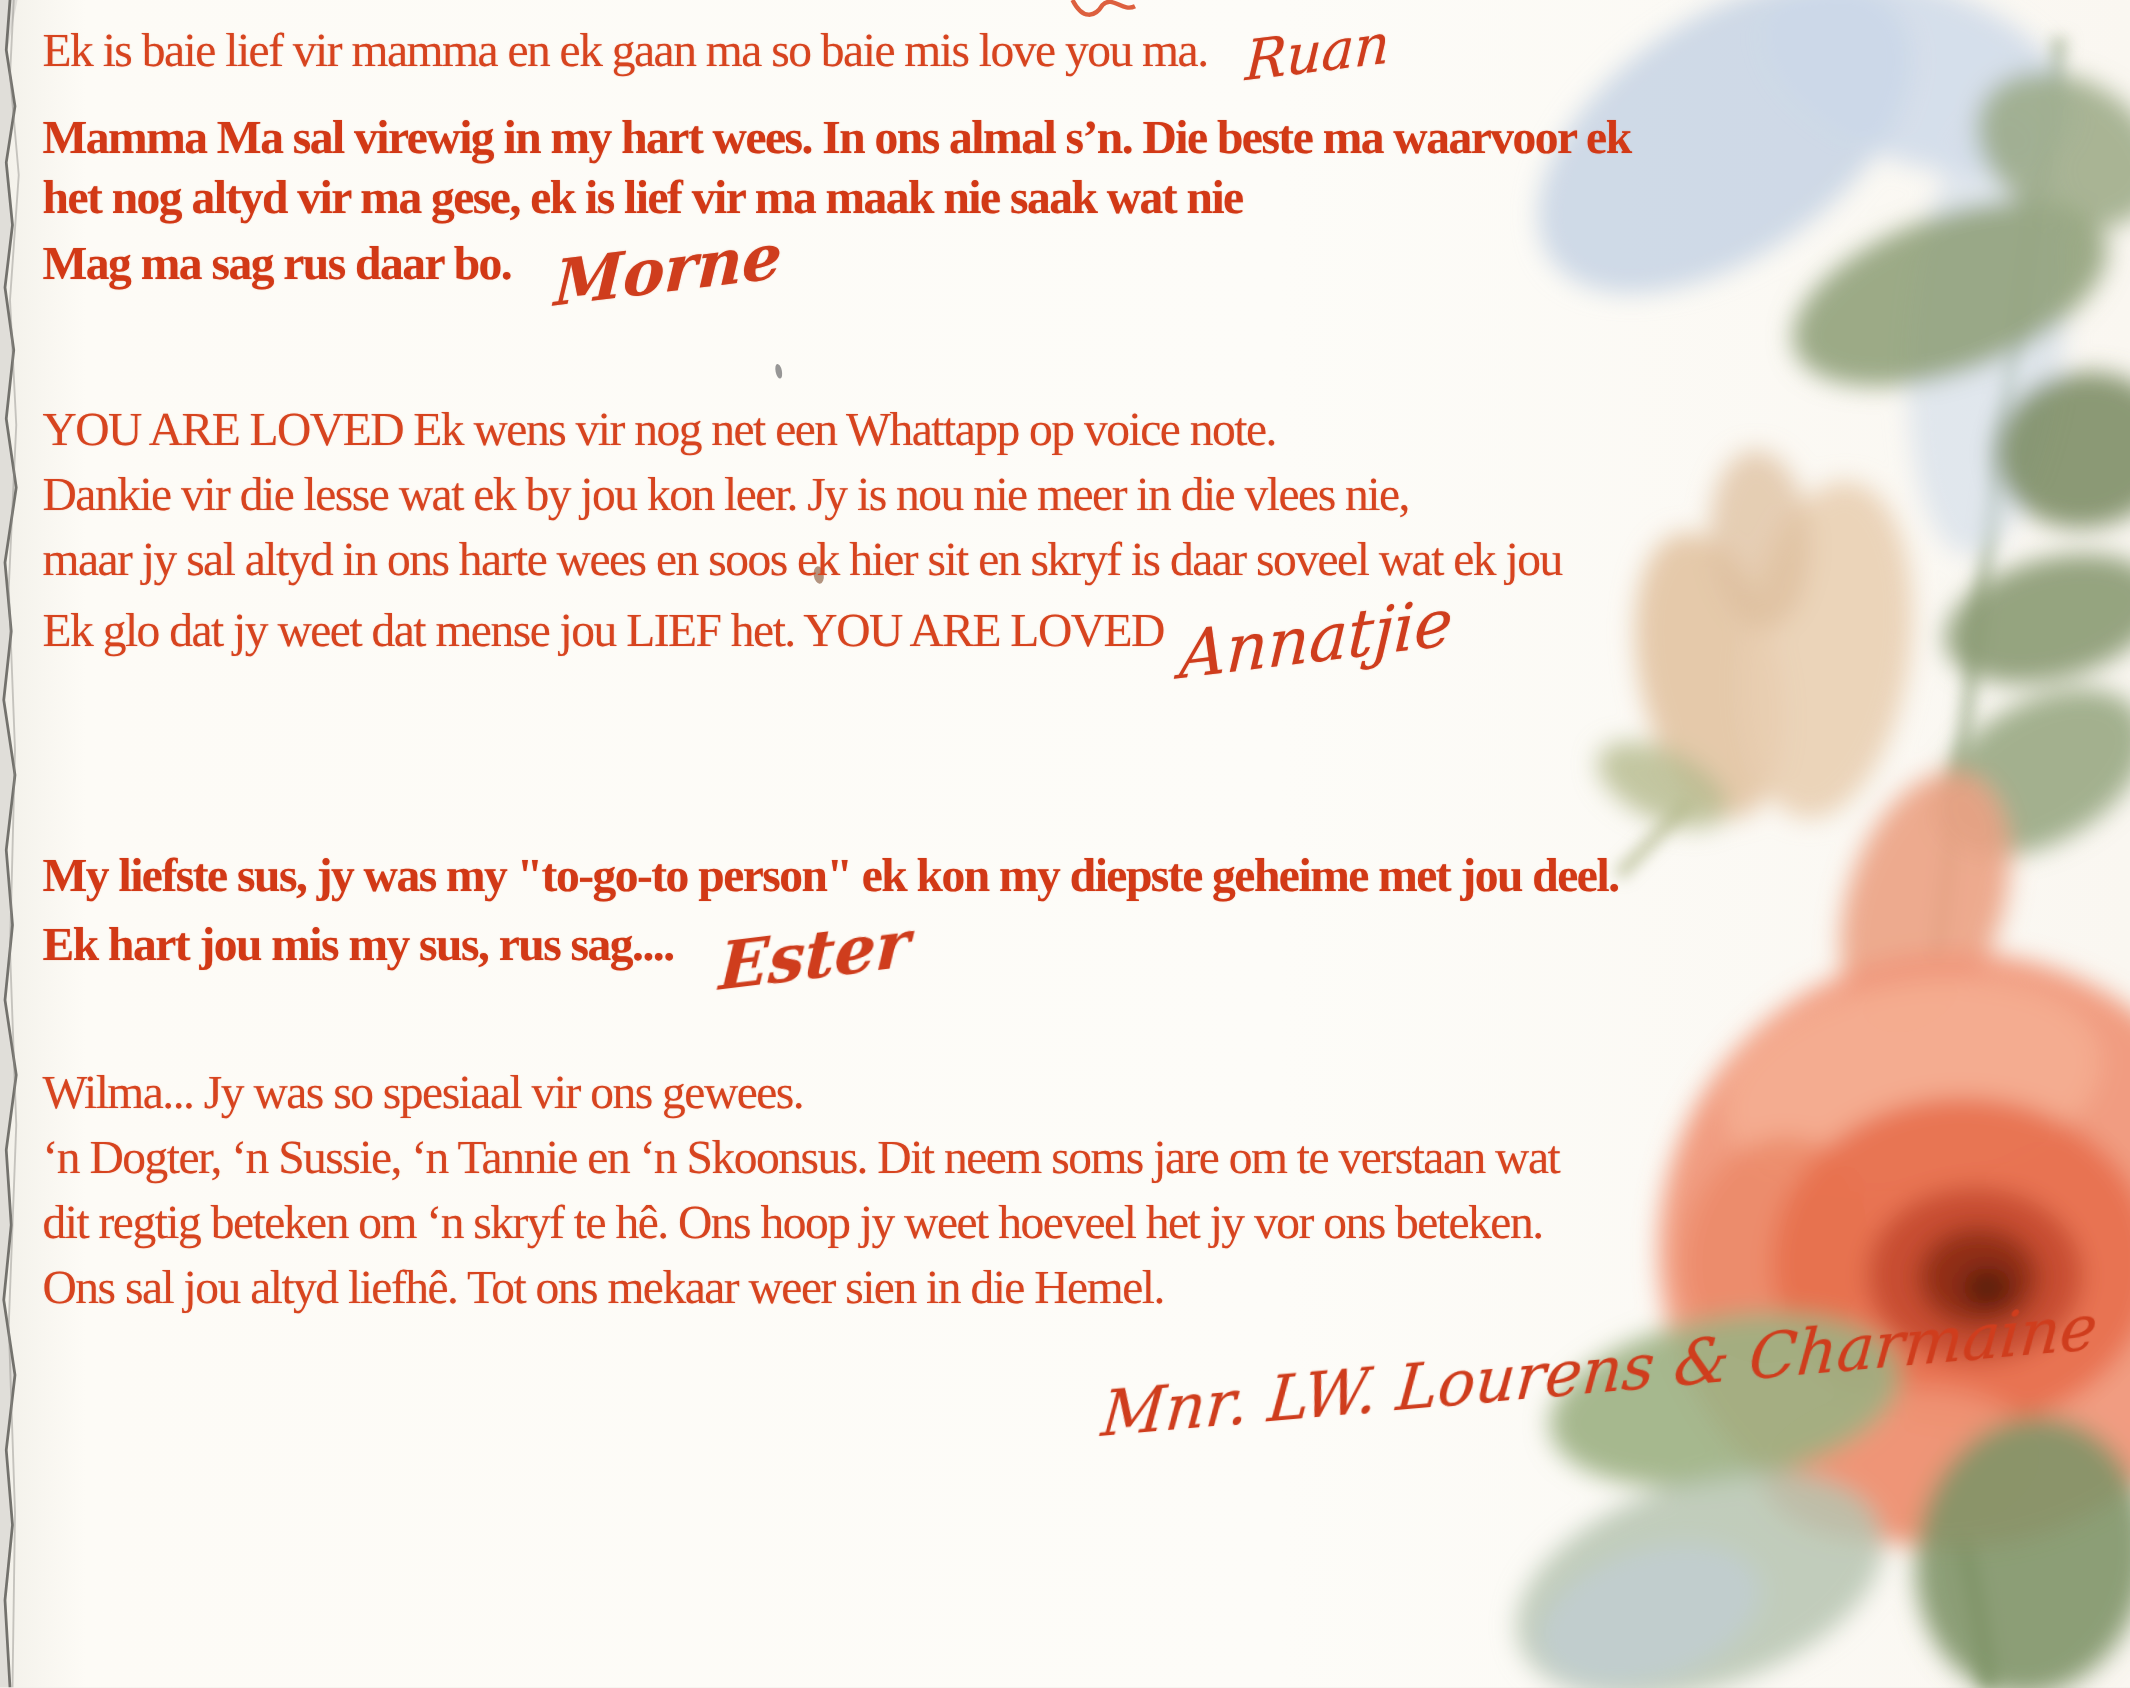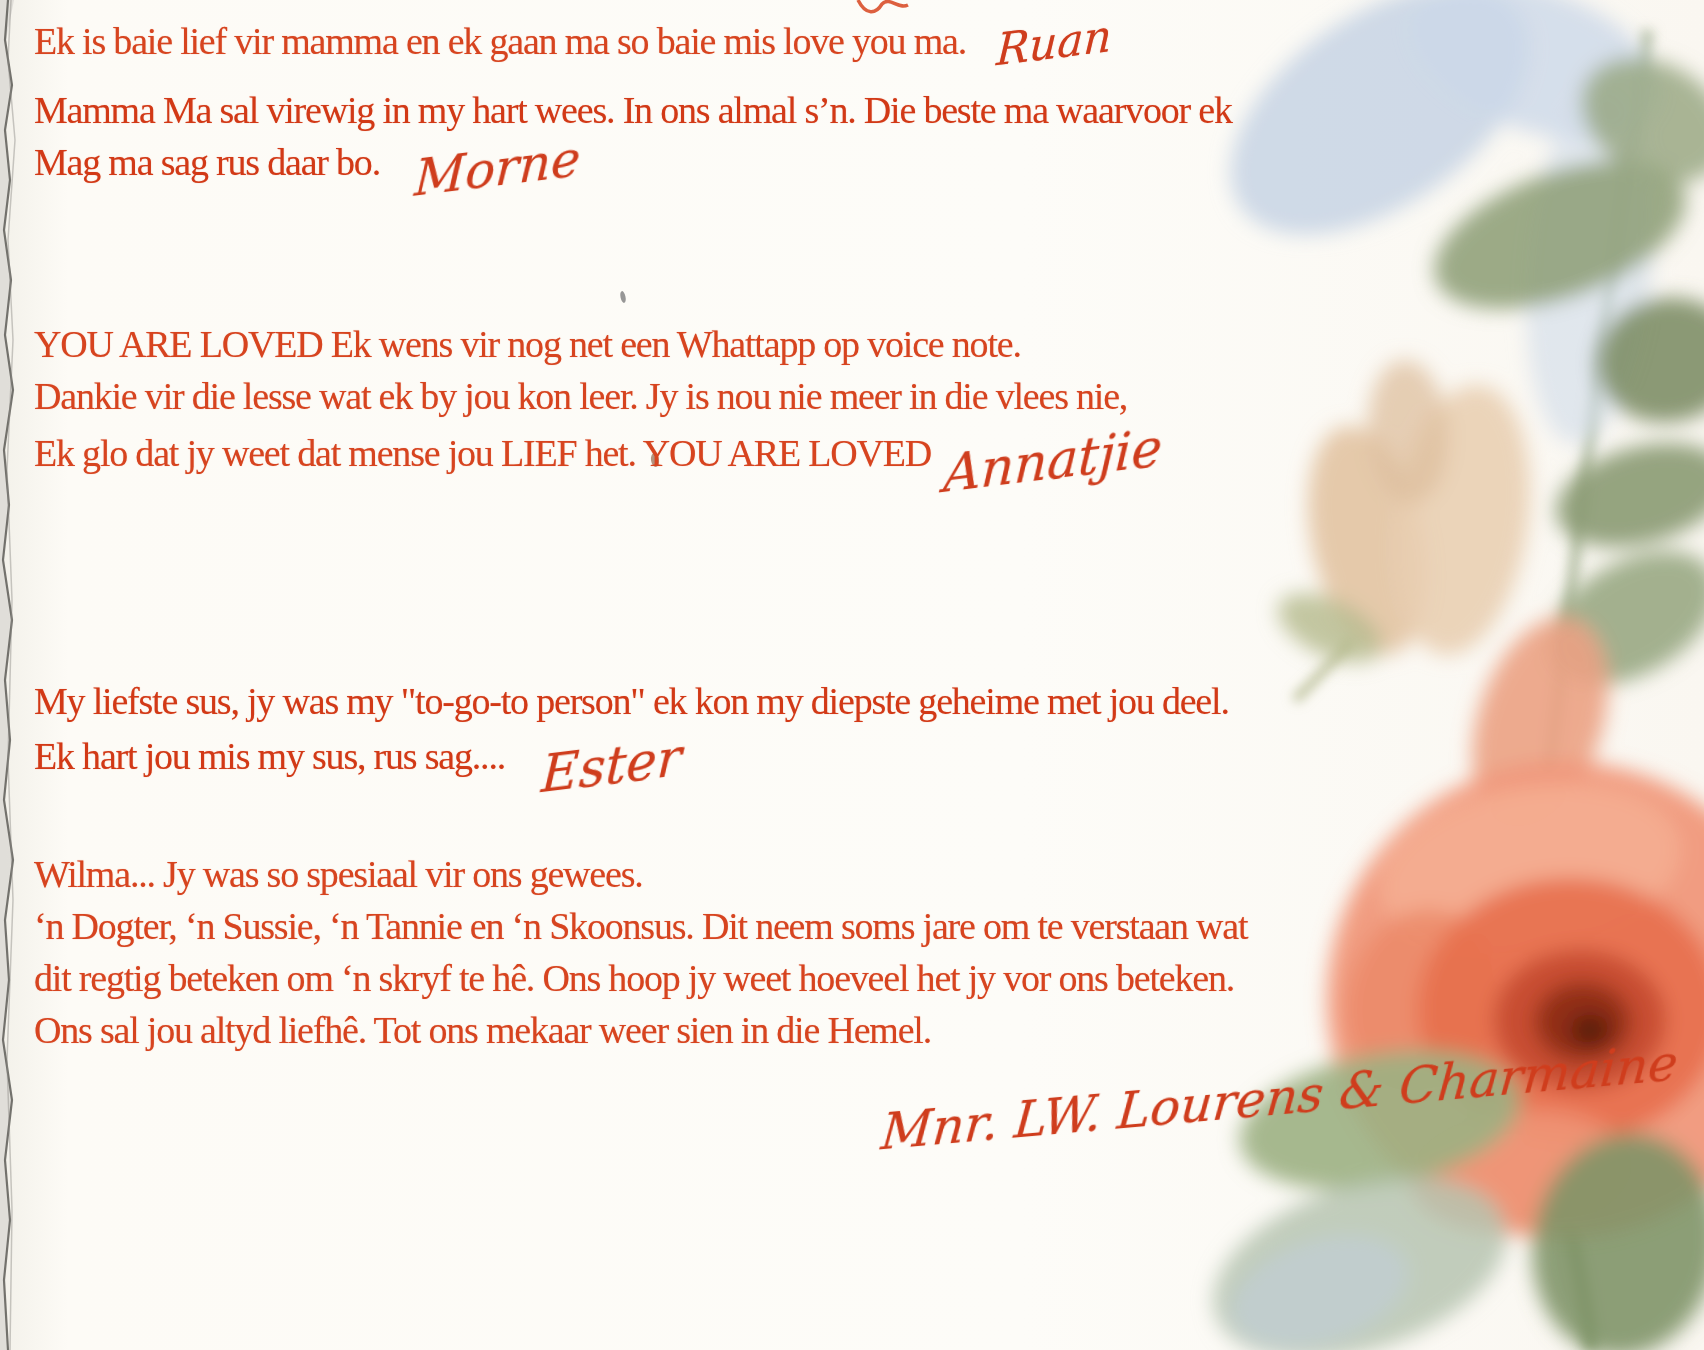--- a/index.html
+++ b/index.html
@@ -3,21 +3,21 @@
 <meta charset="utf-8">
 <style>
   html,body{margin:0;padding:0;}
   body{width:1704px;height:1350px;background:#efeeea;font-family:"Liberation Serif",serif;}
   .sheet{position:absolute;left:0;top:0;width:1704px;height:1350px;overflow:hidden;
          background:linear-gradient(90deg,#f3f1ea 0%, #fdfbf6 4%, #fdfcf8 60%, #faf7f1 100%);}
   .decor-svg{position:absolute;left:0;top:0;width:1704px;height:1350px;pointer-events:none;}
   .para{position:absolute;left:34px;color:#d7441f;white-space:nowrap;
         text-shadow:0 0 1px rgba(210,60,25,.45);}
   .reg{font-size:38px;line-height:52px;letter-spacing:-1.2px;}
-  .bold{font-weight:normal;font-size:38px;line-height:48px;letter-spacing:-1.2px;color:#d23916;}
+  .bold{font-weight:bold;font-size:38px;line-height:48px;letter-spacing:-1.2px;color:#d23916;}
   .p1{top:14px;line-height:50px;}
   .p2{top:86px;}
   .p3{top:318px;}
   .p4{top:676px;line-height:50px;}
   .p5{top:848px;}
   .line{white-space:nowrap;}
   .sig{display:inline-block;font-family:"DejaVu Serif",serif;font-style:italic;
        color:#cf3d1d;transform:rotate(-7deg) skewX(-10deg);letter-spacing:0;
        text-shadow:0 0 1px rgba(207,61,29,.5);position:relative;}
   .sig-ruan{font-size:44px;margin-left:30px;top:4px;}
@@ -93,26 +93,28 @@
       <ellipse cx="655" cy="460" rx="4" ry="7" fill="#9a7258" opacity="0.75" transform="rotate(-8 655 460)"></ellipse>
     </g>
   </svg>
 
   <div class="para reg p1">
     <div class="line"><span>Ek is baie lief vir mamma en ek gaan ma so baie mis love you ma.</span><span class="sig sig-ruan">Ruan</span></div>
   </div>
 
   <div class="para bold p2">
     <div class="line">Mamma Ma sal virewig in my hart wees. In ons almal s’n. Die beste ma waarvoor ek</div>
+    <div class="line">het nog altyd vir ma gese, ek is lief vir ma maak nie saak wat nie</div>
     <div class="line"><span>Mag ma sag rus daar bo.</span><span class="sig sig-morne">Morne</span></div>
   </div>
 
   <div class="para reg p3">
     <div class="line">YOU ARE LOVED Ek wens vir nog net een Whattapp op voice note.</div>
     <div class="line">Dankie vir die lesse wat ek by jou kon leer. Jy is nou nie meer in die vlees nie,</div>
+    <div class="line">maar jy sal altyd in ons harte wees en soos ek hier sit en skryf is daar soveel wat ek jou</div>
     <div class="line"><span>Ek glo dat jy weet dat mense jou LIEF het. YOU ARE LOVED</span><span class="sig sig-annatjie">Annatjie</span></div>
   </div>
 
   <div class="para bold p4">
     <div class="line">My liefste sus, jy was my "to-go-to person" ek kon my diepste geheime met jou deel.</div>
     <div class="line"><span>Ek hart jou mis my sus, rus sag....</span><span class="sig sig-ester">Ester</span></div>
   </div>
 
   <div class="para reg p5">
     <div class="line">Wilma... Jy was so spesiaal vir ons gewees.</div>

